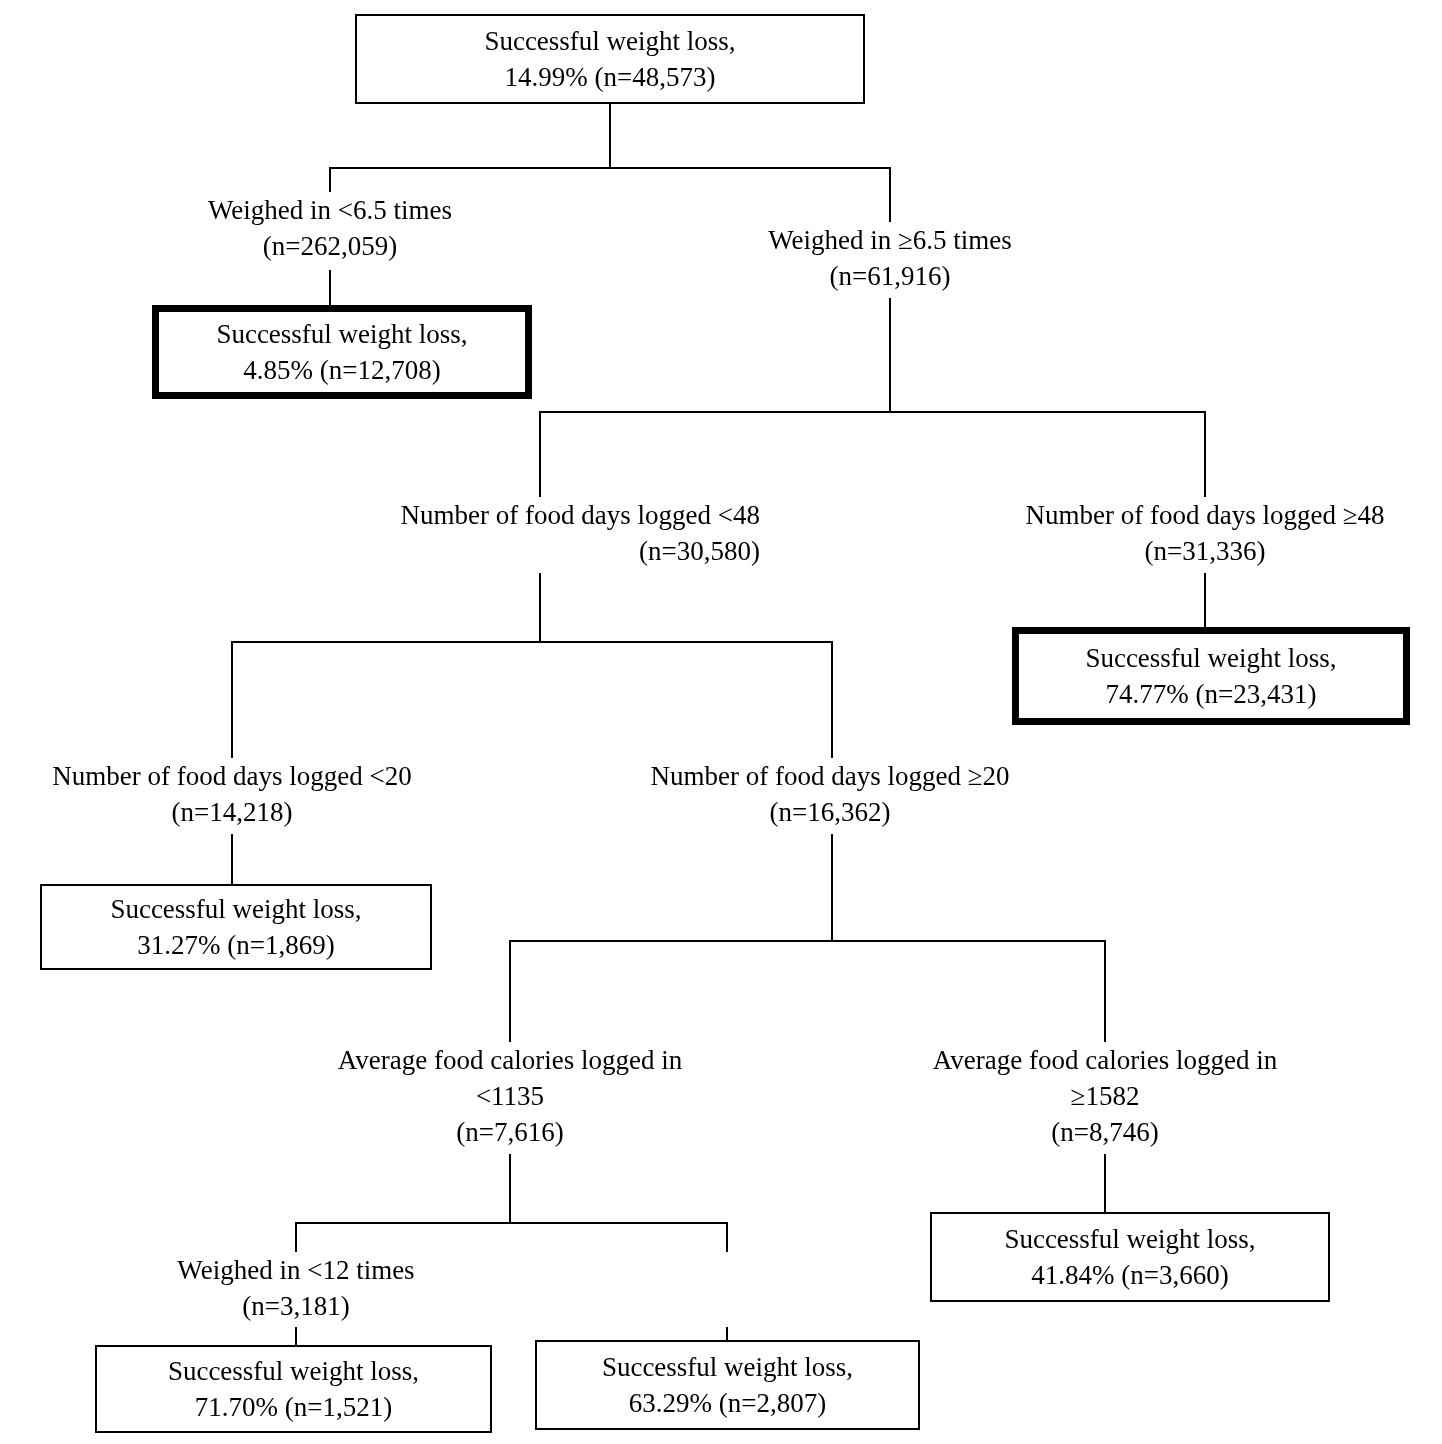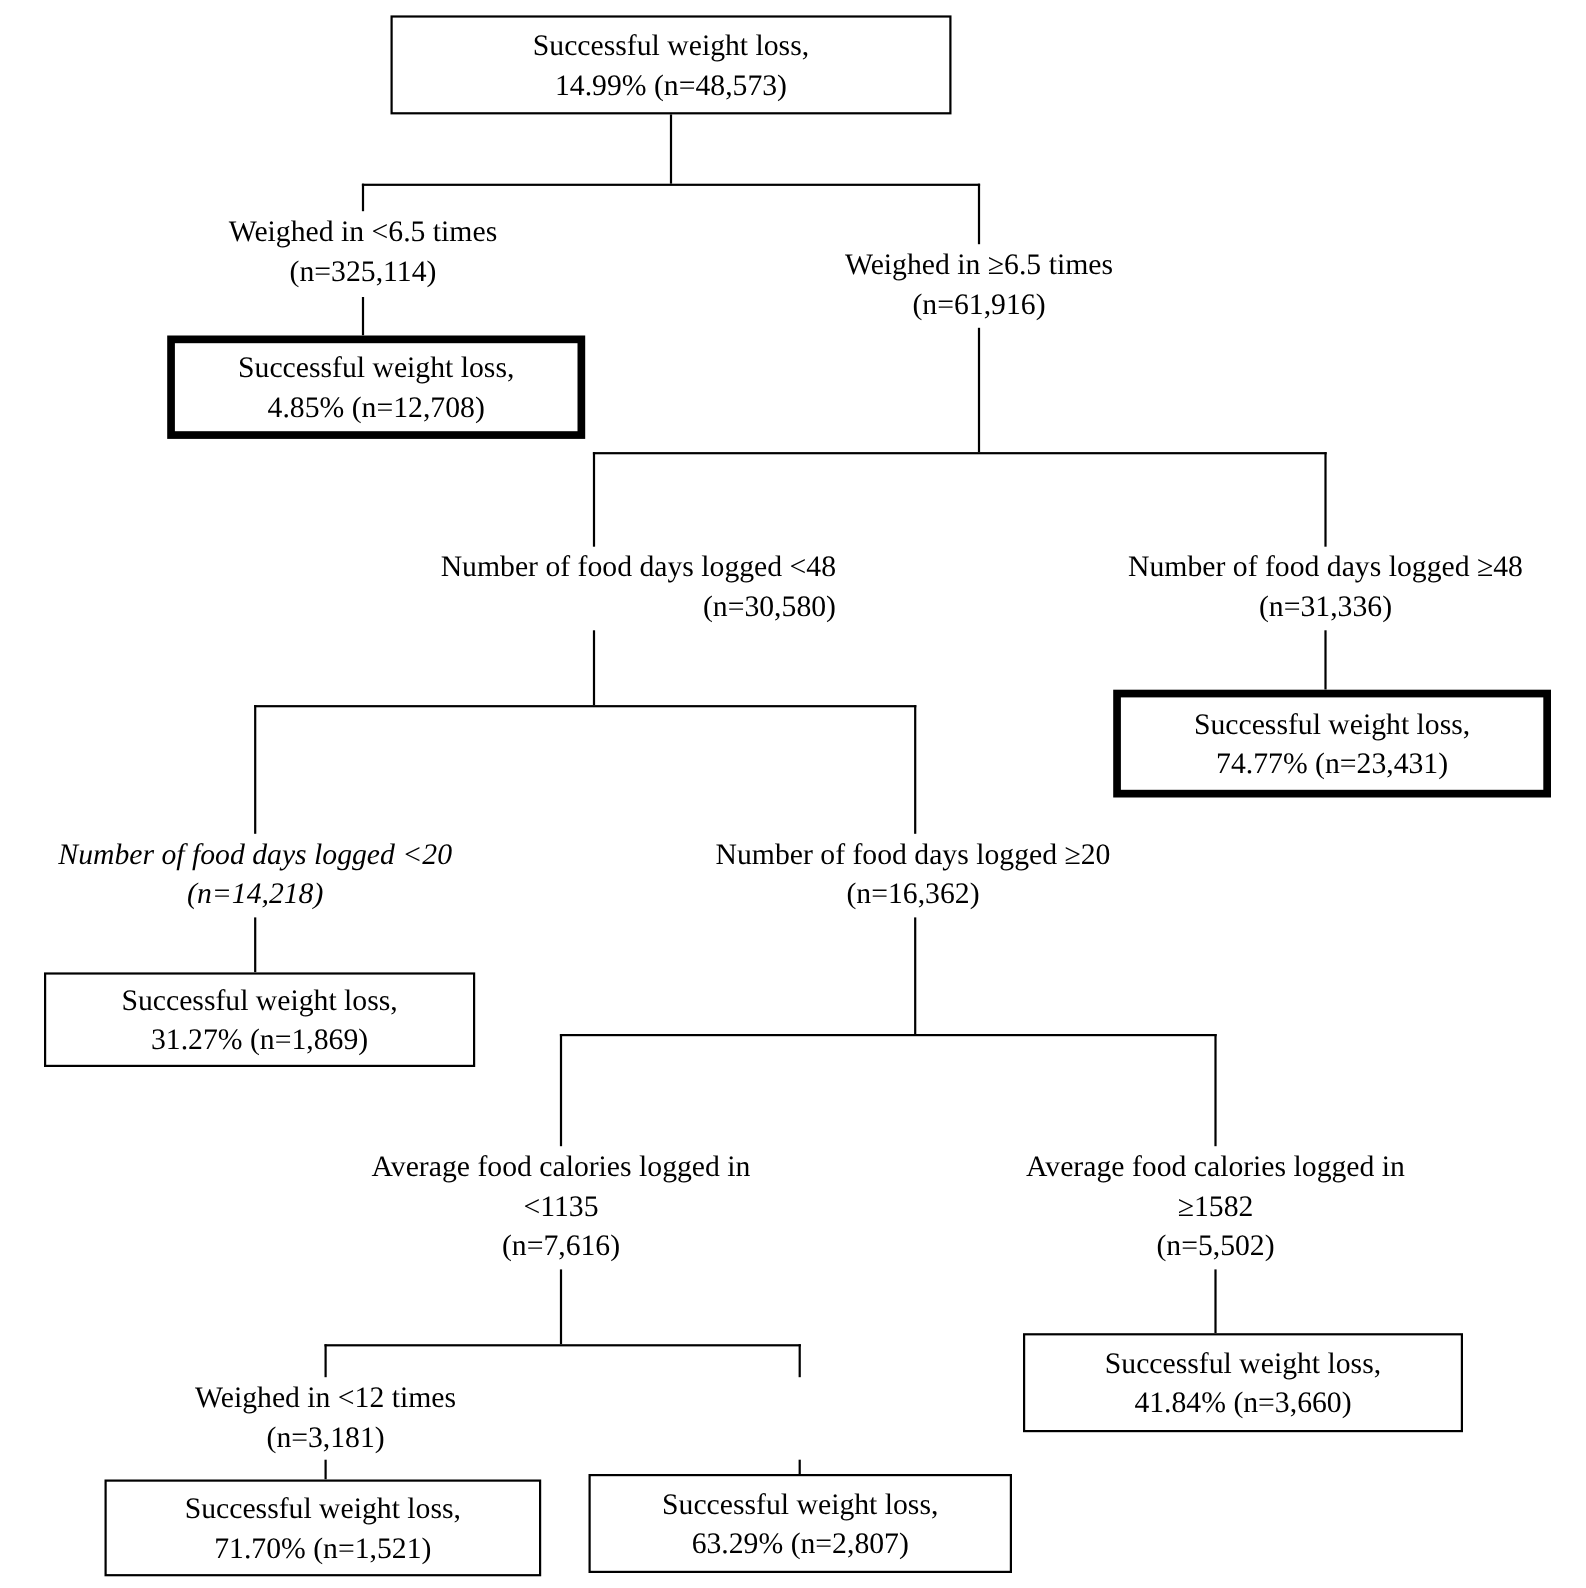--- a/index.html
+++ b/index.html
@@ -34,21 +34,21 @@
   .hline { height: 2px; }
 
   
   #n-root          { left: 355px;  top: 14px;   width: 510px; height: 90px; }
   #n-weighed-lt65  { left: 155px;  top: 192px;  width: 350px; }
   #n-weighed-ge65  { left: 715px;  top: 222px;  width: 350px; }
   #n-outcome-lt65  { left: 152px;  top: 305px;  width: 380px; height: 94px; }
   #n-food-lt48     { left: 320px;  top: 497px;  width: 440px; text-align: right; }
   #n-food-ge48     { left: 985px;  top: 497px;  width: 440px; }
   #n-outcome-ge48  { left: 1012px; top: 627px;  width: 398px; height: 98px; }
-  #n-food-lt20     { left: 12px;   top: 758px;  width: 440px; font-style: italic; }
+  #n-food-lt20     { left: 12px;   top: 758px;  width: 440px; }
   #n-food-ge20     { left: 610px;  top: 758px;  width: 440px; }
   #n-outcome-lt20  { left: 40px;   top: 884px;  width: 392px; height: 86px; }
   #n-cal-lt1135    { left: 310px;  top: 1042px; width: 400px; }
   #n-cal-ge1135    { left: 905px;  top: 1042px; width: 400px; }
   #n-outcome-ge1135{ left: 930px;  top: 1212px; width: 400px; height: 90px; }
   #n-weighed-lt12  { left: 136px;  top: 1252px; width: 320px; }
   #n-weighed-ge12  { left: 566px;  top: 1252px; width: 320px; }
   #n-outcome-lt12  { left: 95px;   top: 1345px; width: 397px; height: 88px; }
   #n-outcome-ge12  { left: 535px;  top: 1340px; width: 385px; height: 90px; }
 
@@ -112,21 +112,21 @@
   <div class="vline" id="c25"></div>
   <div class="vline" id="c26"></div>
 
   <div class="node box" id="n-root">
     <span>Successful weight loss,</span>
     <span>14.99% (n=48,573)</span>
   </div>
 
   <div class="node" id="n-weighed-lt65">
     <span>Weighed in &lt;6.5 times</span>
-    <span>(n=325,114)</span>
+    <span>(n=262,059)</span>
   </div>
   <div class="node" id="n-weighed-ge65">
     <span>Weighed in ≥6.5 times</span>
     <span>(n=61,916)</span>
   </div>
 
   <div class="node box thick" id="n-outcome-lt65">
     <span>Successful weight loss,</span>
     <span>4.85% (n=12,708)</span>
   </div>
@@ -160,21 +160,21 @@
   </div>
 
   <div class="node" id="n-cal-lt1135">
     <span>Average food calories logged in</span>
     <span>&lt;1135</span>
     <span>(n=7,616)</span>
   </div>
   <div class="node" id="n-cal-ge1135">
     <span>Average food calories logged in</span>
     <span>≥1582</span>
-    <span>(n=5,502)</span>
+    <span>(n=8,746)</span>
   </div>
 
   <div class="node box" id="n-outcome-ge1135">
     <span>Successful weight loss,</span>
     <span>41.84% (n=3,660)</span>
   </div>
 
   <div class="node" id="n-weighed-lt12">
     <span>Weighed in &lt;12 times</span>
     <span>(n=3,181)</span>

